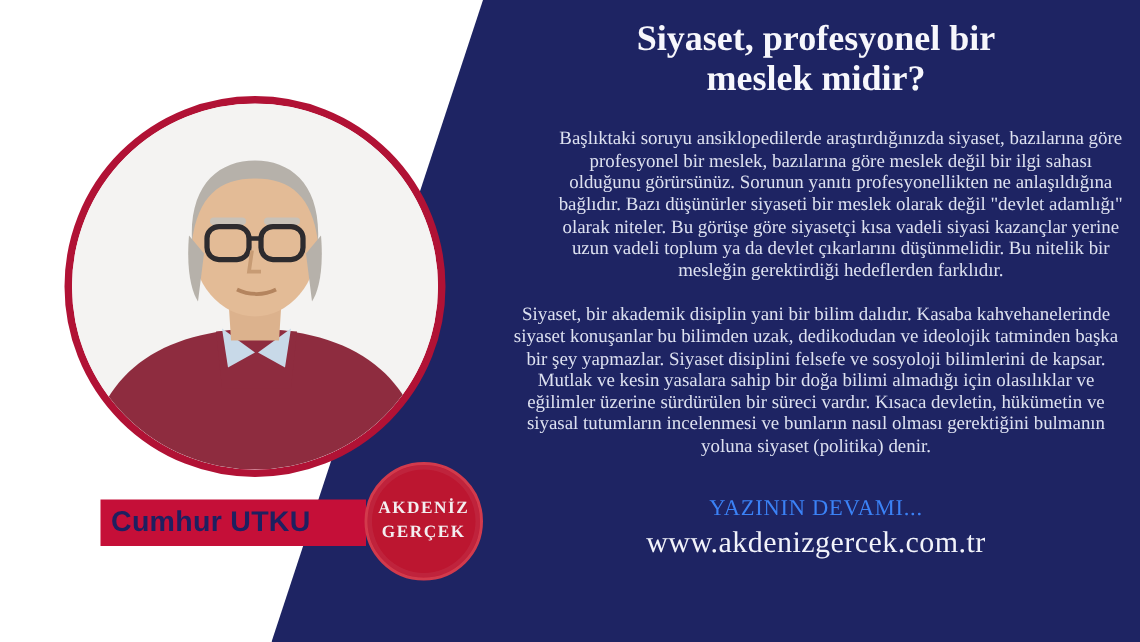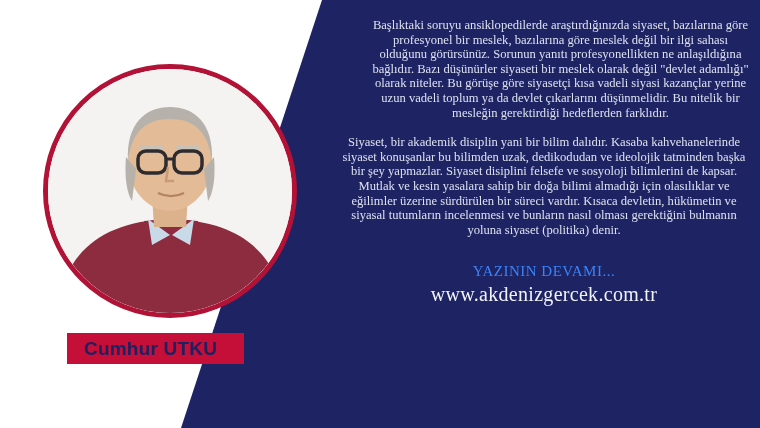--- a/index.html
+++ b/index.html
@@ -17,21 +17,21 @@
   .photo-ring {
     position:absolute; left:43px; top:64px; width:244px; height:244px;
     border:5px solid #b11235; border-radius:50%;
     background:#f6f6f7; overflow:hidden; z-index:3;
   }
   .photo-ring svg { display:block; width:100%; height:100%; }
   
   .name-banner {
     position:absolute; left:67px; top:333px; width:177px; height:31px;
     background:#c50f38; z-index:4; display:flex; align-items:center;
-    padding-left:17px; box-sizing:border-box;
+    padding-left:7px; box-sizing:border-box;
   }
   .name-banner span {
     font-family:"Liberation Sans", sans-serif; font-weight:bold;
     font-size:19px; color:#1e2060; letter-spacing:0.2px;
   }
   
   .brand-badge {
     position:absolute; left:243px; top:308px; width:75px; height:75px;
     border-radius:50%; background:#bc1630;
     border:2px solid #d23a4c;
@@ -101,21 +101,26 @@
 
       <path d="M120,98 L118,112 L126,112" fill="none" stroke="#c79b74" stroke-width="2.5"></path>
       <path d="M110,124 C118,128 128,128 136,124" fill="none" stroke="#b4845e" stroke-width="2.5"></path>
     </svg>
   </div>
 
   <div class="name-banner">
     <span>Cumhur UTKU</span>
   </div>
 
+  <div class="brand-badge">
+    <div class="bline">AKDENİZ</div>
+    <div class="bline">GERÇEK</div>
+  </div>
 
   <div class="content">
+    <div class="title">Siyaset, profesyonel bir meslek midir?</div>
     <div class="para para1">Başlıktaki soruyu ansiklopedilerde araştırdığınızda siyaset, bazılarına göre profesyonel bir meslek, bazılarına göre meslek değil bir ilgi sahası olduğunu görürsünüz. Sorunun yanıtı profesyonellikten ne anlaşıldığına bağlıdır. Bazı düşünürler siyaseti bir meslek olarak değil "devlet adamlığı" olarak niteler. Bu görüşe göre siyasetçi kısa vadeli siyasi kazançlar yerine uzun vadeli toplum ya da devlet çıkarlarını düşünmelidir. Bu nitelik bir mesleğin gerektirdiği hedeflerden farklıdır.</div>
     <div class="para para2">Siyaset, bir akademik disiplin yani bir bilim dalıdır. Kasaba kahvehanelerinde siyaset konuşanlar bu bilimden uzak, dedikodudan ve ideolojik tatminden başka bir şey yapmazlar. Siyaset disiplini felsefe ve sosyoloji bilimlerini de kapsar. Mutlak ve kesin yasalara sahip bir doğa bilimi almadığı için olasılıklar ve eğilimler üzerine sürdürülen bir süreci vardır. Kısaca devletin, hükümetin ve siyasal tutumların incelenmesi ve bunların nasıl olması gerektiğini bulmanın yoluna siyaset (politika) denir.</div>
     <div class="footer-more">YAZININ DEVAMI...</div>
     <div class="website">www.akdenizgercek.com.tr</div>
   </div>
 
 </div>
 
 </body></html>

